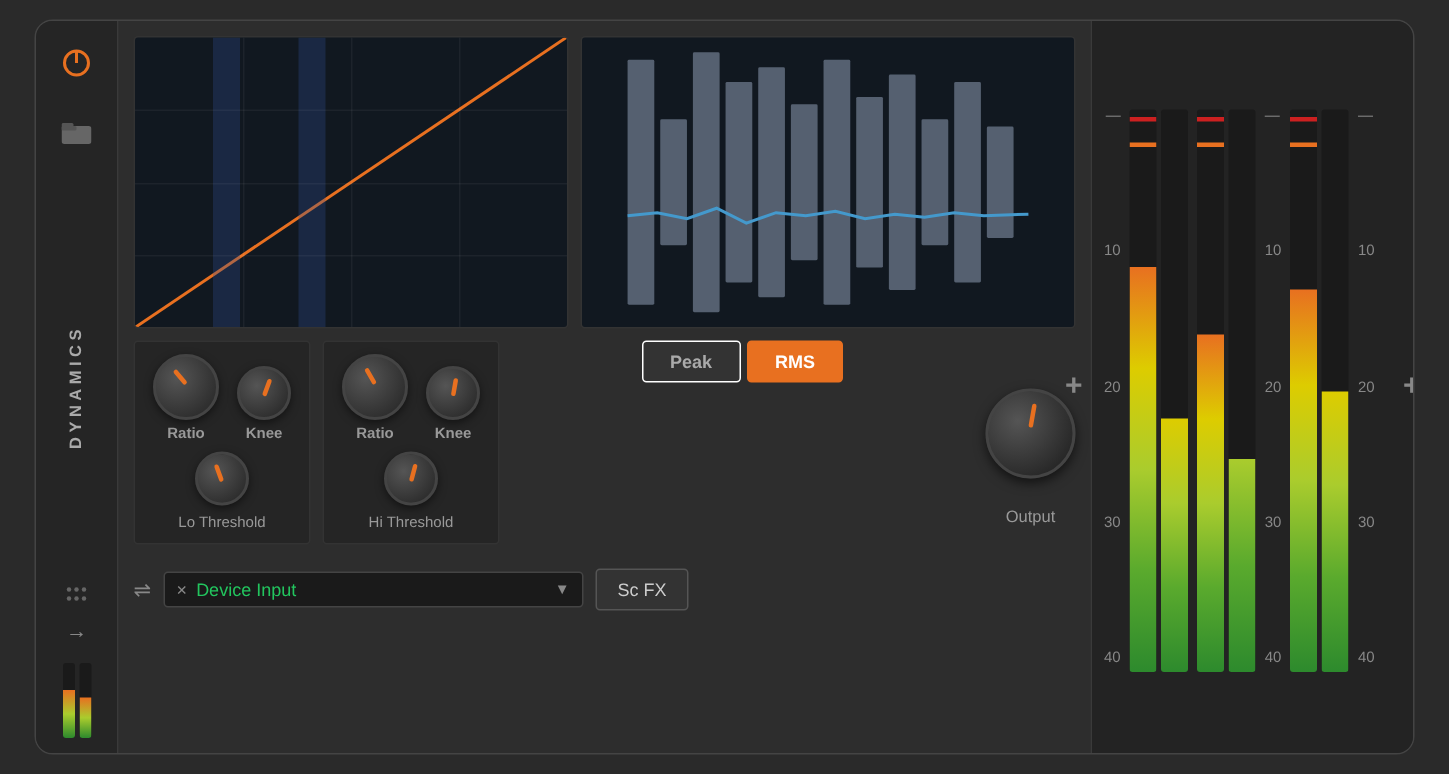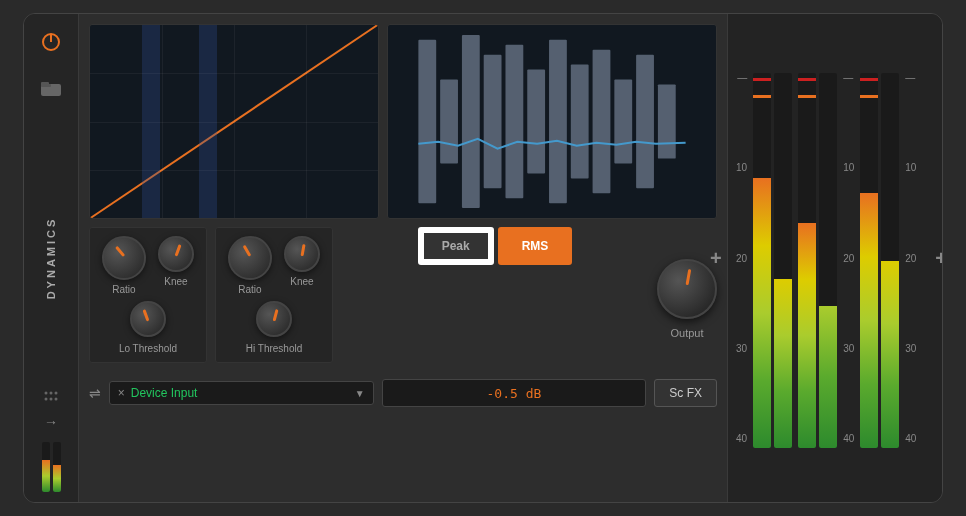--- a/index.html
+++ b/index.html
@@ -122,21 +122,22 @@
       background: #252525;
       border: 1px solid #333;
       border-radius: 3px;
       padding: 8px 12px;
       gap: 6px;
     }
 
     .knob-row {
       display: flex;
       gap: 12px;
-      align-items: flex-start;
+      align-items: flex-end;
+      font-weight: bold;
     }
 
     .knob-group {
       display: flex;
       flex-direction: column;
       align-items: center;
       gap: 4px;
     }
 
     .knob {
@@ -200,21 +201,21 @@
       flex: 1;
     }
 
     .mode-buttons {
       display: flex;
       gap: 4px;
     }
 
     .mode-btn {
       padding: 6px 18px;
-      border: 6px solid #ffffff;
+      border: 1px solid #ffffff;
       border-radius: 3px;
       background: #333;
       color: #aaa;
       font-size: 12px;
       font-weight: bold;
       cursor: pointer;
     }
 
     .mode-btn.active {
       background: #e87020;
@@ -491,35 +492,32 @@
         <div class="mode-buttons">
           <button class="mode-btn inactive">Peak</button>
           <button class="mode-btn active">RMS</button>
         </div>
       </div>
 
       <div class="output-section">
         <div class="knob-large" style="margin-top:32px;">
           <div class="knob-large-indicator" style="transform: translateX(-50%) rotate(10deg); left:50%; top:8px;"></div>
         </div>
-        <span class="knob-label" style="font-size:11px; margin-top:4px;">Output</span>
+        <span class="knob-label" style="font-size:11px; margin-top:16px;">Output</span>
       </div>
 
     </div>
 
     <div class="bottom-bar">
       <div style="color:#888; font-size:14px; cursor:pointer;">⇌</div>
       <div class="device-selector">
         <span style="color:#888; font-size:12px;">×</span>
         <span style="color:#22c55e; font-size:12px;">Device Input</span>
         <span style="color:#888; margin-left:auto; font-size:10px;">▼</span>
       </div>
-      <div class="db-display">
-        <span class="db-value">-0.5 dB</span>
-      </div>
       <button class="sc-fx-btn">Sc FX</button>
     </div>
 
   </div>
 
   <div class="right-section">
 
     <div style="position:absolute; left:-18px; top:50%; transform:translateY(-50%); color:#888; font-size:20px; cursor:pointer; font-weight:bold;">+</div>
 
     <div style="display:flex; flex-direction:column; justify-content:space-between; height:380px; color:#888; font-size:10px; text-align:right; padding:4px 0;">

